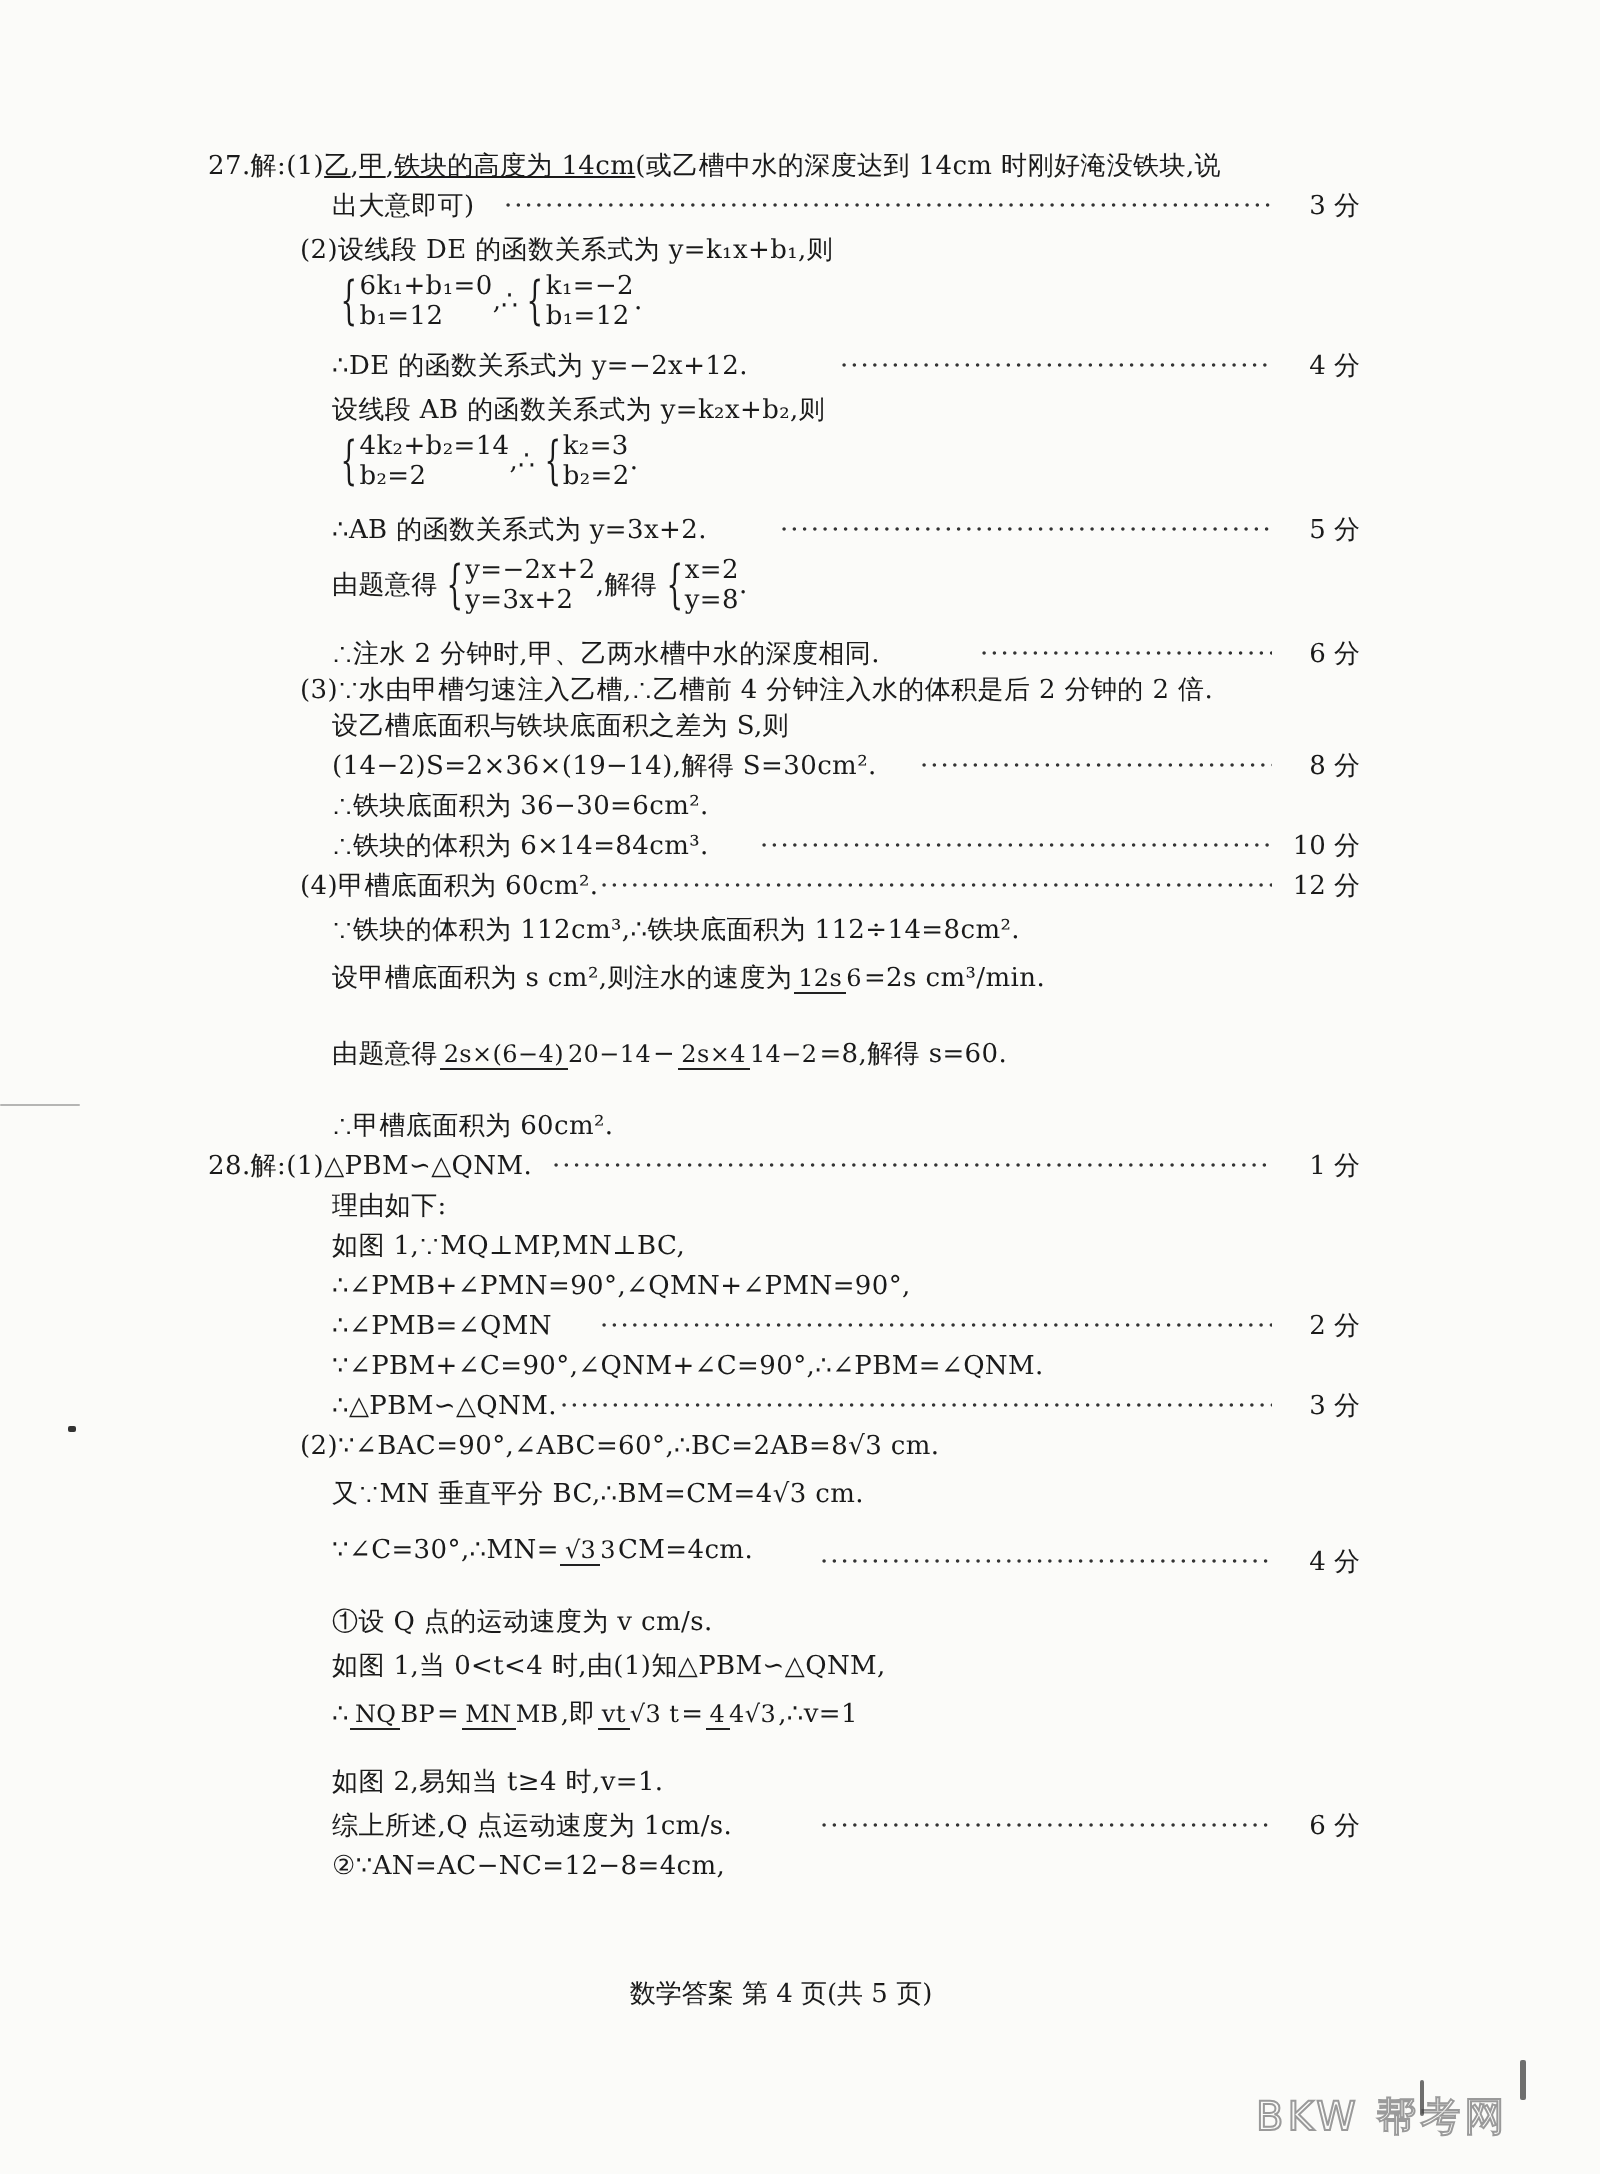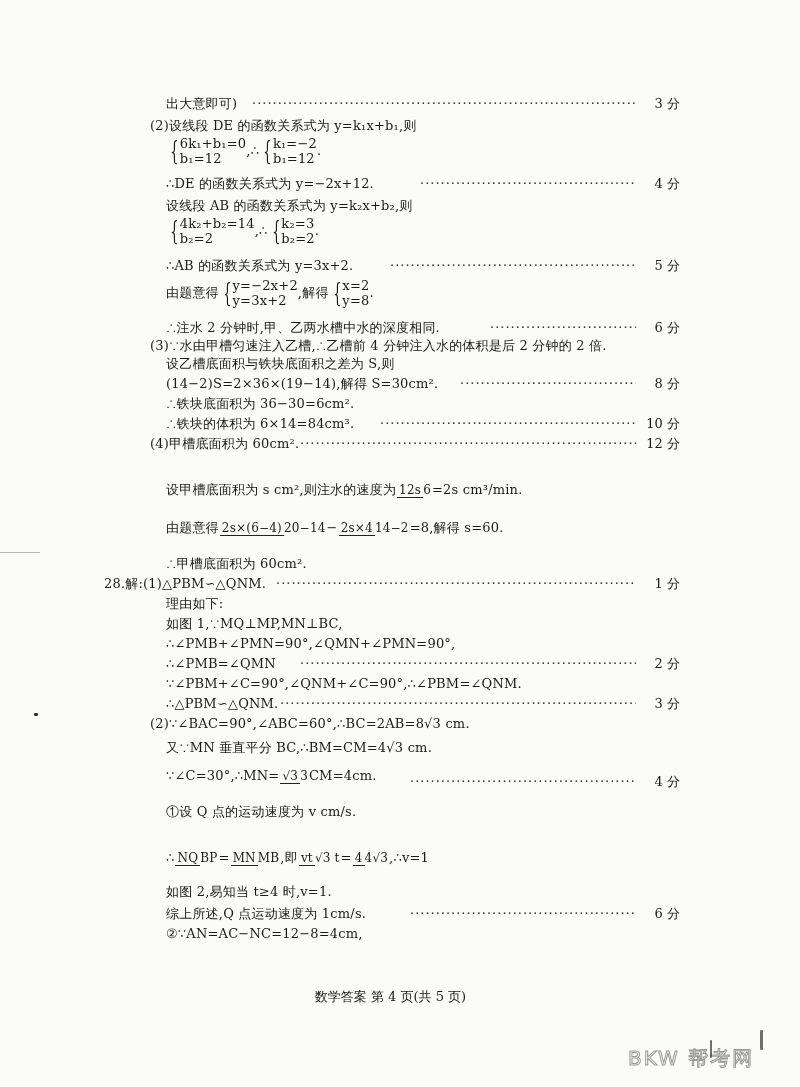--- a/index.html
+++ b/index.html
@@ -27,20 +27,23 @@
     position: absolute; left: 628px; top: 1045px; font-family: "DejaVu Sans", sans-serif; font-size: 20px;
     color: transparent; -webkit-text-stroke: 1px #9a9a9a; letter-spacing: 2px;
   }
   .speck { position: absolute; background: #333; border-radius: 1px; }
 </style>
 </head>
 <body>
 
 <div class="page">
 
+  <div class="line" style="left:104px; top:76px;">
+    <span>27.解:</span><span>(1)</span><span class="u">乙</span><span>,</span><span class="u">甲</span><span>,</span><span class="u">铁块的高度为 14cm</span><span>(或乙槽中水的深度达到 14cm 时刚好淹没铁块,说</span>
+  </div>
   <div class="line" style="left:166px; top:96px;">出大意即可)</div>
   <div class="dots" style="left:252px; top:96px; width:384px;">································································································</div>
   <div class="score" style="top:96px;">3 分</div>
 
   <div class="line" style="left:150px; top:118px;">(2)设线段 DE 的函数关系式为 y=k₁x+b₁,则</div>
   <div class="line" style="left:166px; top:136px;">
     <span class="brace">{</span><span class="sys">
         <span>6k₁+b₁=0</span>
         <span>b₁=12</span>
       </span><span>,∴</span><span class="brace">{</span><span class="sys">
@@ -85,20 +88,21 @@
   <div class="dots" style="left:460px; top:376px; width:176px;">······················································</div>
   <div class="score" style="top:376px;">8 分</div>
   <div class="line" style="left:166px; top:396px;">∴铁块底面积为 36−30=6cm².</div>
   <div class="line" style="left:166px; top:416px;">∴铁块的体积为 6×14=84cm³.</div>
   <div class="dots" style="left:380px; top:416px; width:256px;">································································································</div>
   <div class="score" style="top:416px;">10 分</div>
 
   <div class="line" style="left:150px; top:436px;">(4)甲槽底面积为 60cm².</div>
   <div class="dots" style="left:300px; top:436px; width:336px;">····································································································</div>
   <div class="score" style="top:436px;">12 分</div>
+  <div class="line" style="left:166px; top:458px;">∵铁块的体积为 112cm³,∴铁块底面积为 112÷14=8cm².</div>
   <div class="line" style="left:166px; top:482px;">
     <span>设甲槽底面积为 s cm²,则注水的速度为</span><span class="frac">
         <span class="num">12s</span>
         <span>6</span>
       </span><span>=2s cm³/min.</span>
   </div>
   <div class="line" style="left:166px; top:520px;">
     <span>由题意得</span><span class="frac">
         <span class="num">2s×(6−4)</span>
         <span>20−14</span>
@@ -130,20 +134,21 @@
   <div class="line" style="left:166px; top:768px;">
     <span>∵∠C=30°,∴MN=</span><span class="frac">
         <span class="num">√3</span>
         <span>3</span>
       </span><span>CM=4cm.</span>
   </div>
   <div class="dots" style="left:410px; top:774px; width:226px;">····································································</div>
   <div class="score" style="top:774px;">4 分</div>
 
   <div class="line" style="left:166px; top:804px;">①设 Q 点的运动速度为 v cm/s.</div>
+  <div class="line" style="left:166px; top:826px;">如图 1,当 0&lt;t&lt;4 时,由(1)知△PBM∽△QNM,</div>
   <div class="line" style="left:166px; top:850px;">
     <span>∴</span><span class="frac">
         <span class="num">NQ</span>
         <span>BP</span>
       </span><span>=</span><span class="frac">
         <span class="num">MN</span>
         <span>MB</span>
       </span><span>,即</span><span class="frac">
         <span class="num">vt</span>
         <span>√3 t</span>

